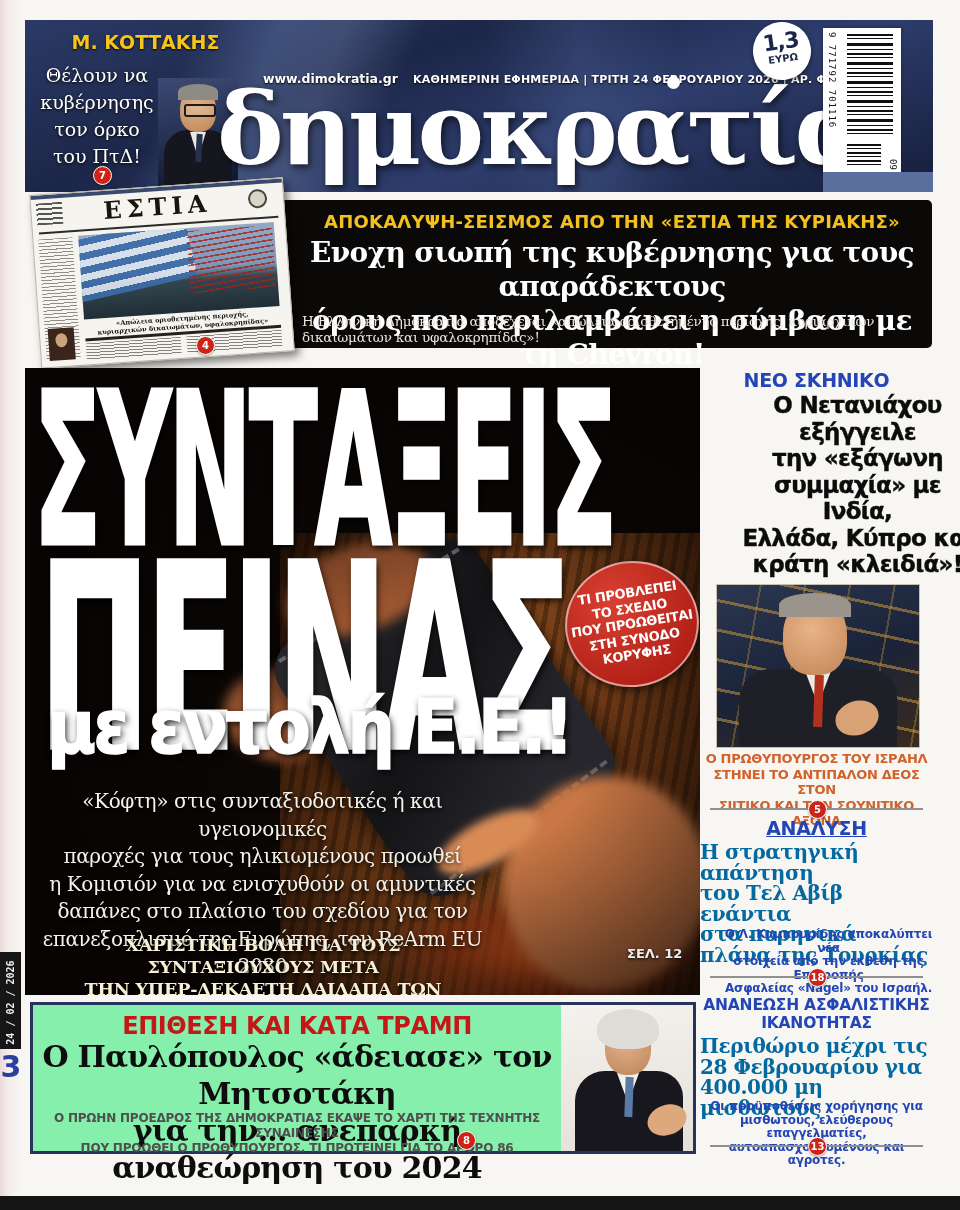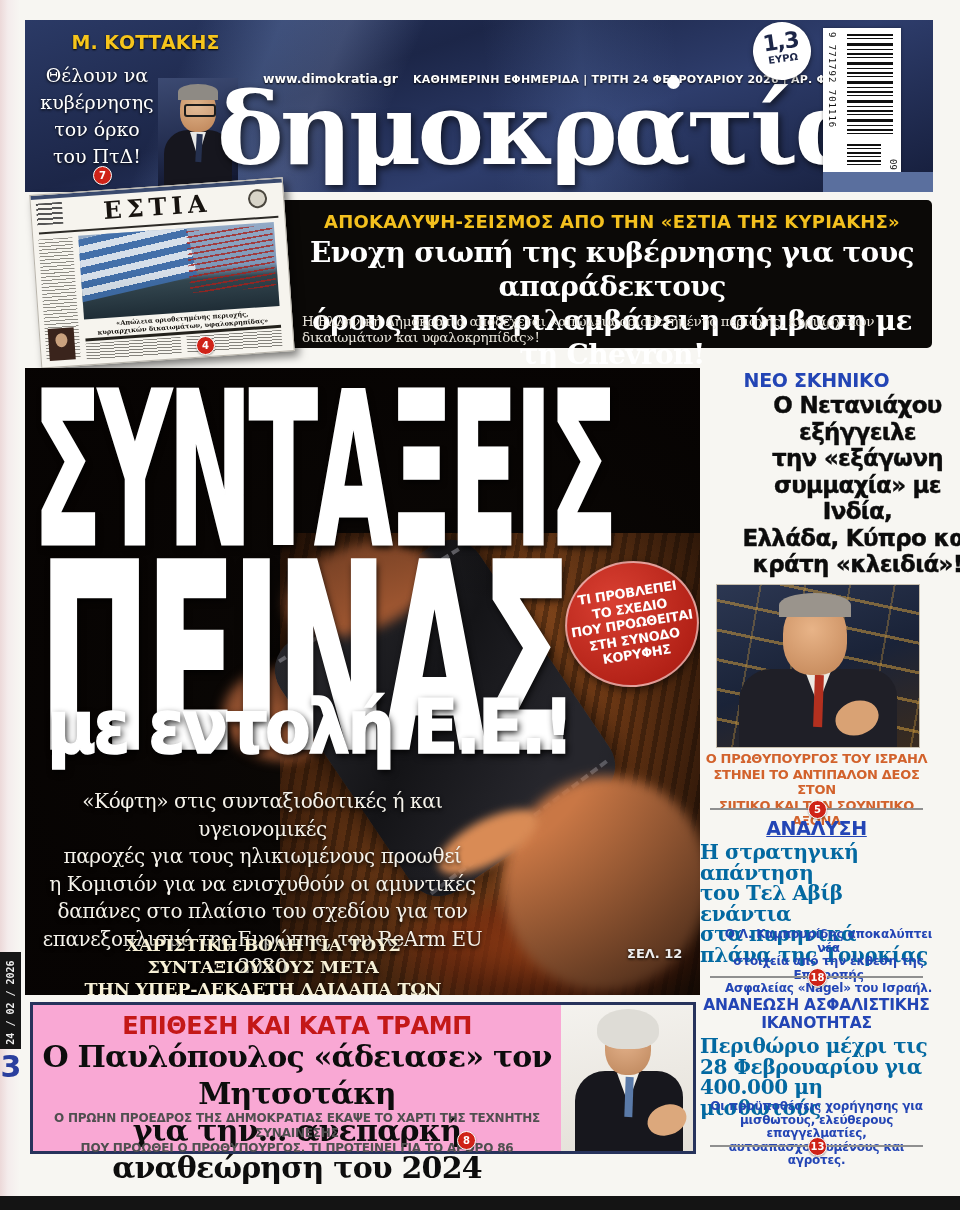--- a/index.html
+++ b/index.html
@@ -148,21 +148,21 @@
      repeating-linear-gradient(100deg,transparent 0 42px,rgba(214,160,60,.32) 42px 44px);}
   .n-head{left:66px;top:14px;width:64px;height:76px;border-radius:46% 46% 42% 42%;
      background:radial-gradient(circle at 45% 40%,#e8b488,#c68a5c 88%);}
   .n-hair{left:62px;top:8px;width:72px;height:24px;border-radius:50% 50% 0 0;background:#9a948c;}
   .n-body{left:22px;top:84px;width:158px;height:78px;border-radius:32px 28px 0 0;background:#1f1f27;}
   .n-shirt{left:88px;top:86px;width:26px;height:34px;background:#ece9e2;clip-path:polygon(0 0,100% 0,50% 100%);}
   .n-tie{left:97px;top:90px;width:9px;height:52px;background:#b3301f;transform:rotate(2deg);}
   .n-hand{left:118px;top:116px;width:44px;height:34px;border-radius:50%;background:#d9a274;transform:rotate(-18deg);}
 
   
-  .bottom-box{left:30px;top:1002px;width:666px;height:152px;background:#f9a8d4;border:3px solid #27335c;box-sizing:border-box;}
+  .bottom-box{left:30px;top:1002px;width:666px;height:152px;background:#86efac;border:3px solid #27335c;box-sizing:border-box;}
   .bb-kicker{left:0;top:8px;width:528px;text-align:center;color:#c41818;font:bold 24px/26px "DejaVu Sans",sans-serif;letter-spacing:-.4px;}
   .bb-headline{left:0;top:33px;width:528px;text-align:center;color:#0d0d0d;
      font:bold 30px/37px "DejaVu Serif",serif;letter-spacing:-.8px;}
   .bb-sub{left:8px;top:106px;width:512px;text-align:center;color:#4f4f4f;font:bold 12px/15px "DejaVu Sans",sans-serif;letter-spacing:-.2px;}
   .bb-pg{left:424px;top:126px;}
   .p-photo{left:528px;top:0;width:132px;height:146px;overflow:hidden;background:linear-gradient(170deg,#f4f2ee 0%,#e4e0d8 100%);}
   .p-hair{left:36px;top:4px;width:62px;height:40px;border-radius:50% 50% 40% 40%;background:#dedcd6;}
   .p-face{left:44px;top:14px;width:46px;height:56px;border-radius:46% 46% 44% 44%;
      background:radial-gradient(circle at 45% 40%,#e3b18a,#c08a60 88%);}
   .p-suit{left:14px;top:66px;width:108px;height:80px;border-radius:30px 26px 0 0;background:#17171d;}

